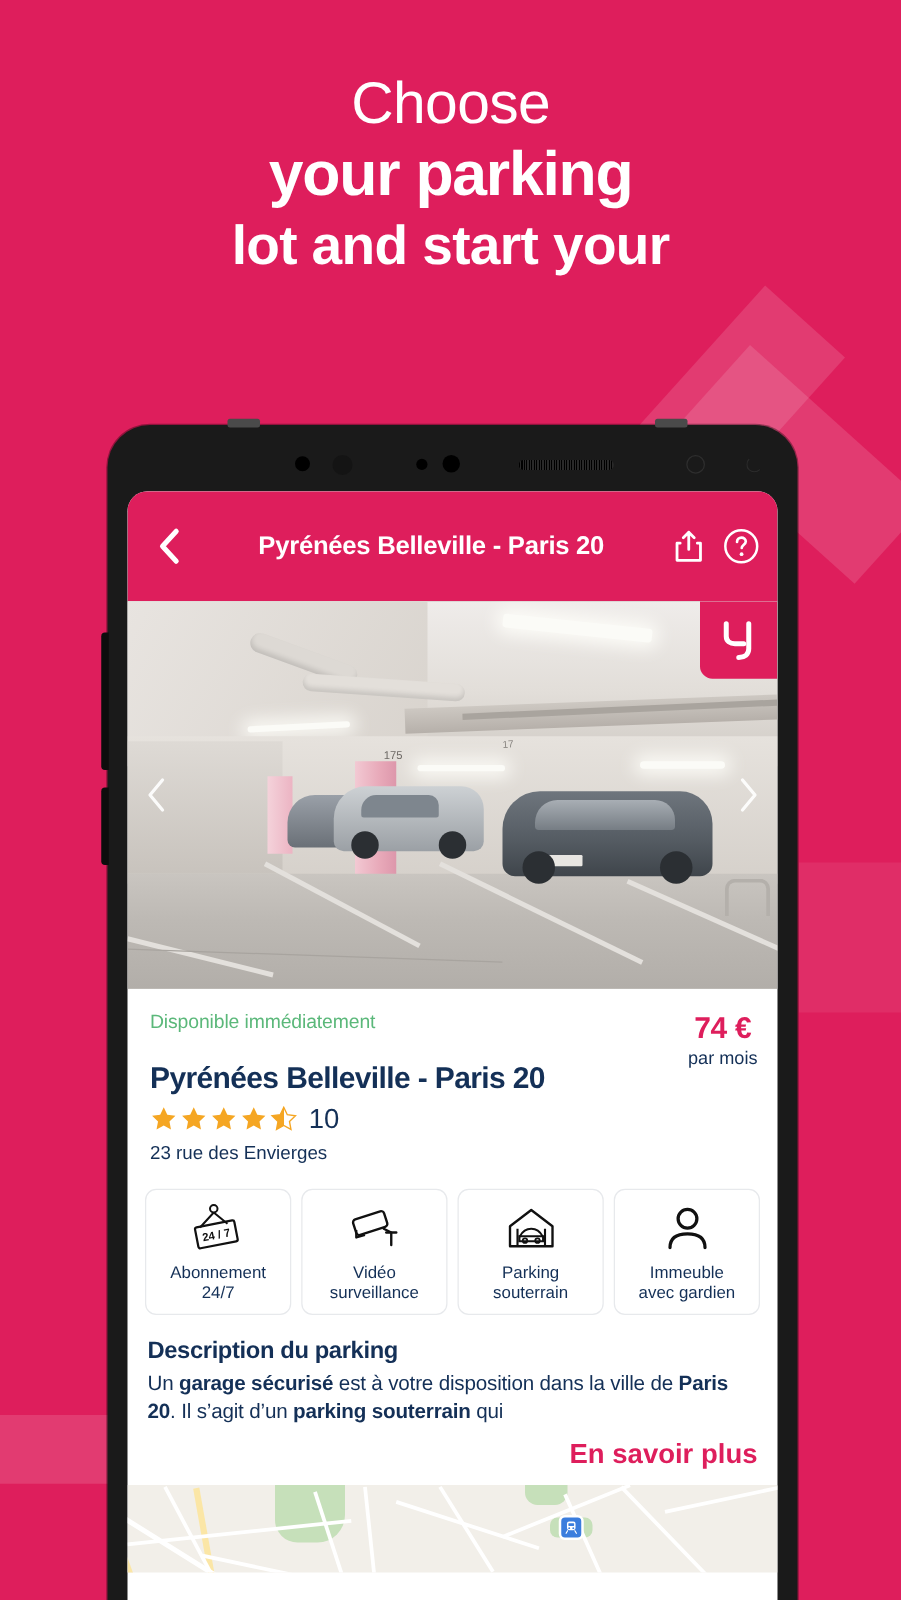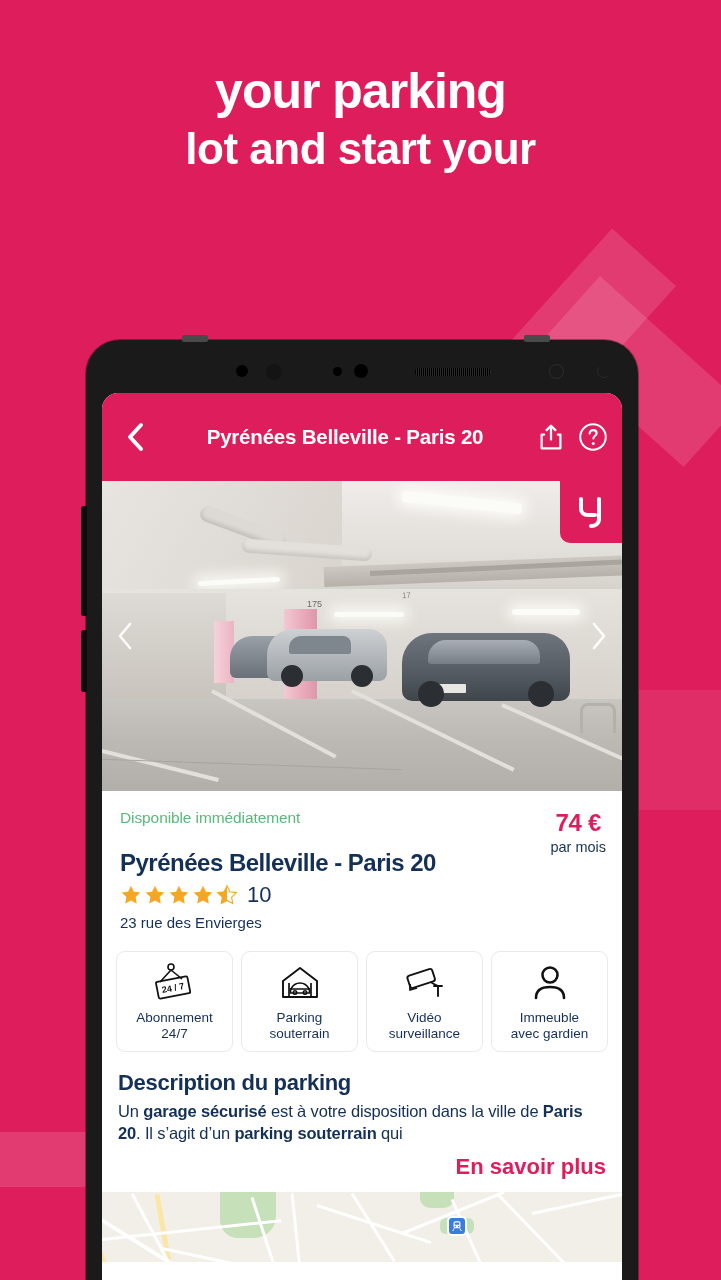--- a/index.html
+++ b/index.html
@@ -334,21 +334,21 @@
     min-width:0;
   }
   .fcard .ficon { height:42px; display:flex; align-items:center; justify-content:center; }
   .fcard .flabel {
     color:#143057; font-size:13.5px; line-height:1.18; text-align:center;
   }
 
   
   .desc { padding: 18px 16px 0 16px; }
   .desc h3 {
-    color:#143057; font-size:22px; font-weight:700;
+    color:#143057; font-size:19px; font-weight:700;
     letter-spacing:-0.3px; margin-bottom:4px;
   }
   .desc p {
     color:#143057; font-size:16.5px; line-height:1.34; letter-spacing:-0.15px;
   }
   .desc p b { font-weight:700; }
   .more {
     text-align:right; color:#DE1E5C; font-weight:700;
     font-size:22px; padding: 10px 16px 0 0;
   }
@@ -393,20 +393,21 @@
 <body>
 
 <div id="stage">
 
   <div class="bg-chevron"></div>
   <div class="bg-chevron2"></div>
   <div class="bg-band-left"></div>
   <div class="bg-band-right"></div>
 
   <div class="headline">
+    <span class="hl-line hl-1">Choose</span>
     <span class="hl-line hl-2">your parking</span>
     <span class="hl-line hl-3">lot and start your</span>
   </div>
 
   <div id="phone">
     <div class="phone-nub nub-l"></div>
     <div class="phone-nub nub-r"></div>
     <div class="side-btn b1"></div>
     <div class="side-btn b2"></div>
 
@@ -548,47 +549,47 @@
             </svg>
           </div>
           <div class="flabel">
             <span>Abonnement</span><br>
             <span>24/7</span>
           </div>
         </div>
 
         <div class="fcard">
           <div class="ficon">
+            <svg width="46" height="42" viewBox="0 0 46 42">
+              <rect x="6" y="10" width="26" height="13" rx="2.5" fill="none" stroke="#111" stroke-width="1.9" transform="rotate(-18 19 16)"></rect>
+              <path d="M8 22 L8 28 L15 26" fill="none" stroke="#111" stroke-width="1.8" stroke-linejoin="round"></path>
+              <path d="M30 21 L36 24 L36 34" fill="none" stroke="#111" stroke-width="1.9" stroke-linecap="round" stroke-linejoin="round"></path>
+              <path d="M32 24 L40 24" fill="none" stroke="#111" stroke-width="1.9" stroke-linecap="round"></path>
+            </svg>
+          </div>
+          <div class="flabel">
+            <span>Vidéo</span><br>
+            <span>surveillance</span>
+          </div>
+        </div>
+
+        <div class="fcard">
+          <div class="ficon">
             <svg width="44" height="42" viewBox="0 0 44 42">
               <path d="M5 19 L22 6 L39 19 L39 35 L5 35 Z" fill="none" stroke="#111" stroke-width="1.9" stroke-linejoin="round"></path>
               <path d="M11 35 L11 21 M33 35 L33 21" fill="none" stroke="#111" stroke-width="1.7"></path>
               <path d="M13 27 q3 -6 9 -6 q6 0 9 6" fill="none" stroke="#111" stroke-width="1.7" stroke-linecap="round"></path>
               <path d="M12.5 27 L31.5 27 L31.5 31 L12.5 31 Z" fill="none" stroke="#111" stroke-width="1.7"></path>
               <circle cx="17" cy="30.5" r="1.8" fill="none" stroke="#111" stroke-width="1.4"></circle>
               <circle cx="27" cy="30.5" r="1.8" fill="none" stroke="#111" stroke-width="1.4"></circle>
             </svg>
           </div>
           <div class="flabel">
             <span>Parking</span><br>
             <span>souterrain</span>
-          </div>
-        </div>
-
-        <div class="fcard">
-          <div class="ficon">
-            <svg width="46" height="42" viewBox="0 0 46 42">
-              <rect x="6" y="10" width="26" height="13" rx="2.5" fill="none" stroke="#111" stroke-width="1.9" transform="rotate(-18 19 16)"></rect>
-              <path d="M8 22 L8 28 L15 26" fill="none" stroke="#111" stroke-width="1.8" stroke-linejoin="round"></path>
-              <path d="M30 21 L36 24 L36 34" fill="none" stroke="#111" stroke-width="1.9" stroke-linecap="round" stroke-linejoin="round"></path>
-              <path d="M32 24 L40 24" fill="none" stroke="#111" stroke-width="1.9" stroke-linecap="round"></path>
-            </svg>
-          </div>
-          <div class="flabel">
-            <span>Vidéo</span><br>
-            <span>surveillance</span>
           </div>
         </div>
 
         <div class="fcard">
           <div class="ficon">
             <svg width="40" height="42" viewBox="0 0 40 42">
               <circle cx="20" cy="13" r="7.5" fill="none" stroke="#111" stroke-width="2.6"></circle>
               <path d="M6 36 q0 -11 14 -11 q14 0 14 11" fill="none" stroke="#111" stroke-width="2.6" stroke-linecap="round"></path>
             </svg>
           </div>

